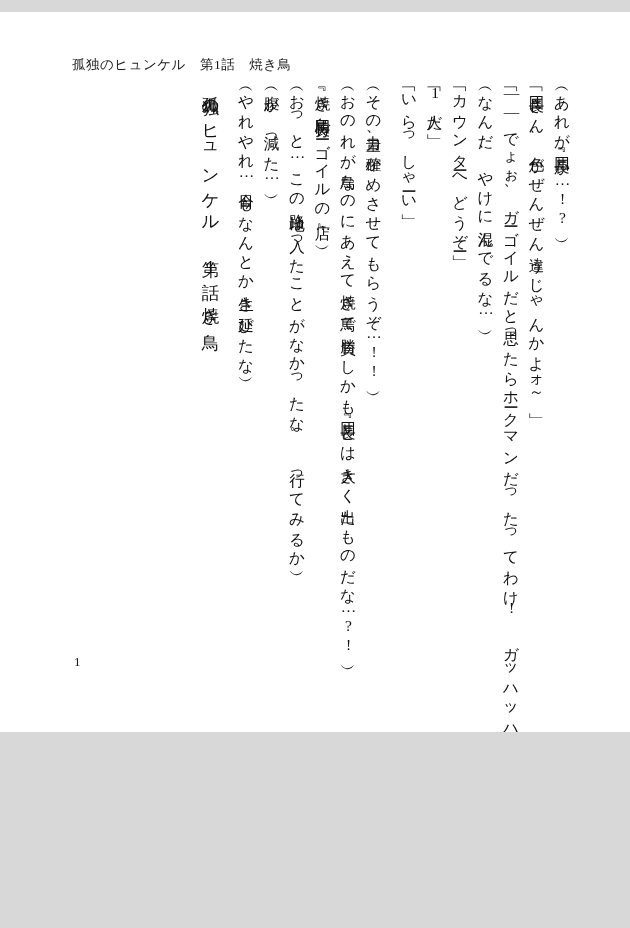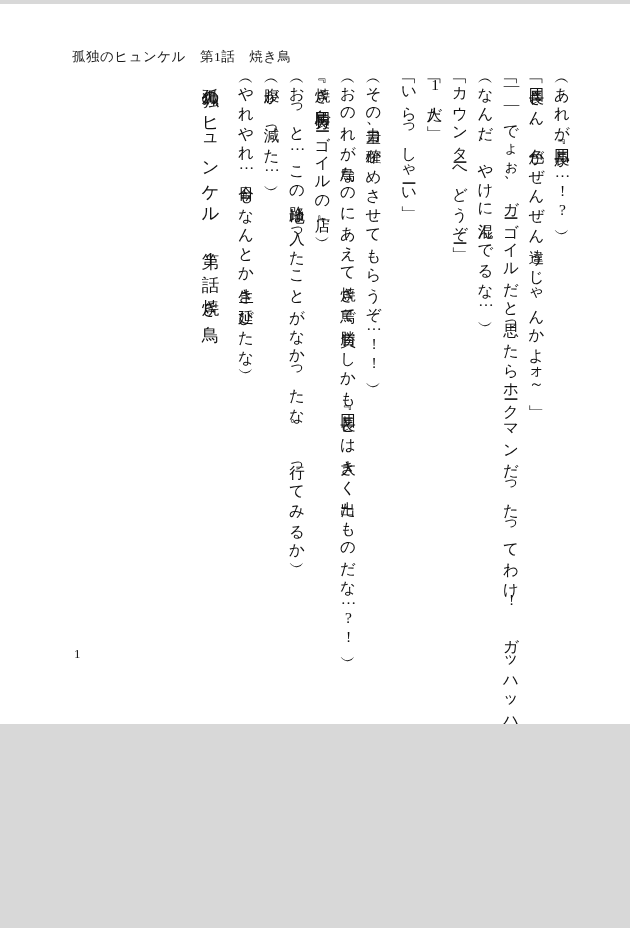--- a/index.html
+++ b/index.html
@@ -8,21 +8,21 @@
     background: #d8d8d8;
   }
   body {
     font-family: "Liberation Serif", "DejaVu Serif", serif;
   }
   .page {
     position: relative;
     width: 630px;
     height: 720px;
     background: #ffffff;
-    margin: 4px auto;
+    margin: 12px auto;
     overflow: hidden;
     box-sizing: border-box;
   }
 
   
   .running-header {
     position: absolute;
     top: 44px;
     left: 72px;
     font-size: 13.5px;

